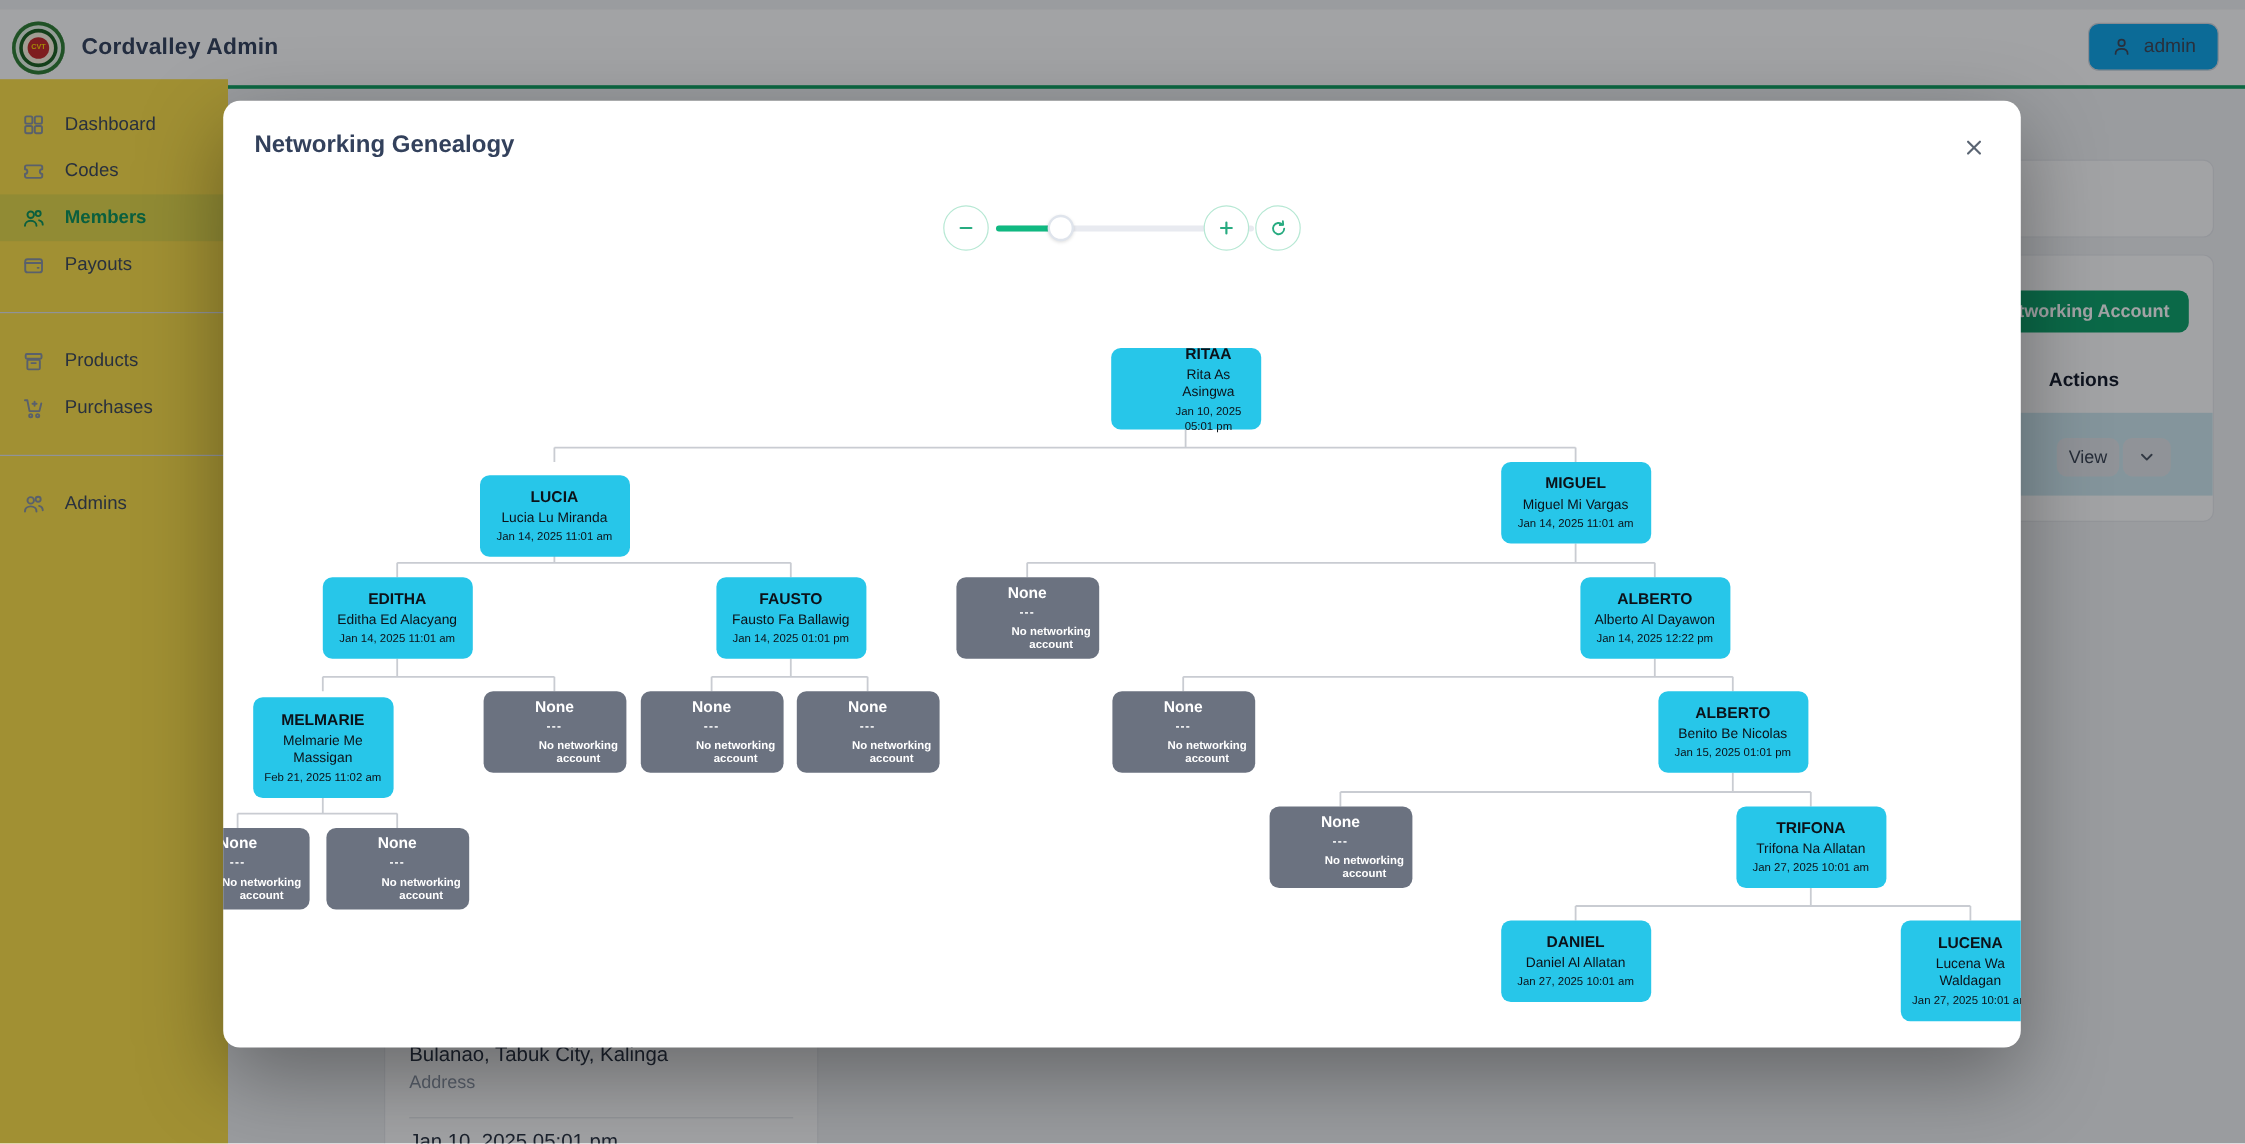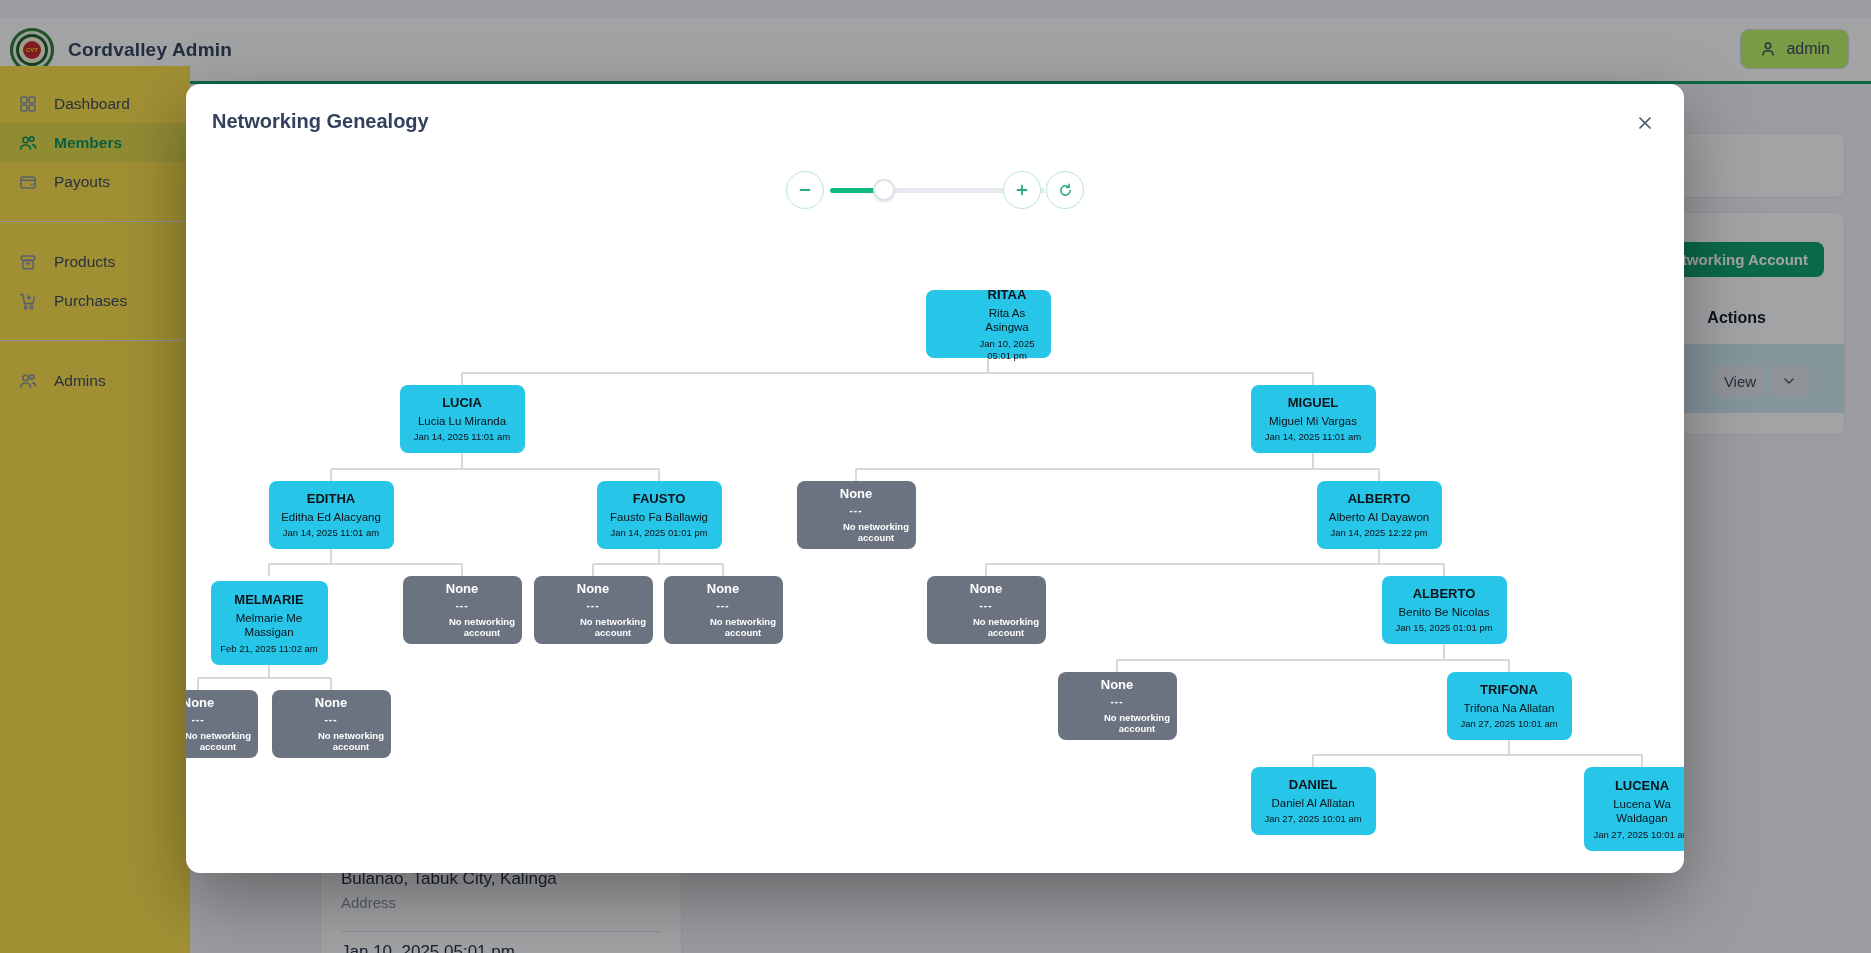--- a/index.html
+++ b/index.html
@@ -2,30 +2,30 @@
 <html><head>
 <meta charset="utf-8">
 <style>
   html,body{margin:0;padding:0;}
   body{
     width:1871px;height:953px;position:relative;overflow:hidden;
     font-family:"Liberation Sans",sans-serif;background:#f3f4f6;
     -webkit-font-smoothing:antialiased;
   }
   
-  .header{position:absolute;left:0;top:18px;width:100%;height:63px;background:#fff;
+  .header{position:absolute;left:0;top:8px;width:100%;height:63px;background:#fff;
     border-bottom:3px solid #0da05f;display:flex;align-items:center;z-index:1;}
   .logo{width:44px;height:44px;border-radius:50%;margin-left:10px;background:#1b5e20;
     display:flex;align-items:center;justify-content:center;box-shadow:inset 0 0 0 3px #2e7d32, inset 0 0 0 6px #e8f5e9;}
   .logo-inner{width:26px;height:26px;border-radius:50%;background:#fdf6e3;display:flex;align-items:center;justify-content:center;}
   .logo-core{width:18px;height:18px;border-radius:50%;background:#c62828;color:#ffd600;
     font-size:6px;font-weight:bold;display:flex;align-items:center;justify-content:center;}
   .app-title{margin-left:14px;font-size:19px;font-weight:700;color:#33415c;letter-spacing:.2px;}
   .user-btn{position:absolute;right:22px;top:11px;height:40px;padding:0 18px;display:flex;align-items:center;gap:9px;
-    border:1px solid #d5d9e0;border-radius:9px;background:#bef264;color:#3b4657;font-size:16px;cursor:pointer;}
+    border:1px solid #d5d9e0;border-radius:9px;background:#0ea5e9;color:#3b4657;font-size:16px;cursor:pointer;}
   
   .sidebar{position:absolute;left:0;top:66px;bottom:0;width:190px;background:#fde047;padding-top:18px;z-index:1;}
   .side-item{height:39px;display:flex;align-items:center;gap:16px;padding-left:18px;margin:0 0;color:#3d4759;
     font-size:15.5px;cursor:pointer;}
   .side-item svg{flex:0 0 auto;stroke:#8a94a3;}
   .side-item.active{background:rgba(13,160,95,.10);color:#0b9159;font-weight:600;}
   .side-item.active svg{stroke:#0b9159;}
   .side-divider{height:1px;background:#e3e6ea;margin:20px 0 20px 0;}
   
   .bg-card{position:absolute;background:#fff;border:1px solid #e8eaee;border-radius:9px;z-index:1;}
@@ -97,20 +97,26 @@
 <div class="sidebar">
     <div class="side-item">
       <svg width="20" height="20" viewBox="0 0 20 20" fill="none" stroke-width="1.6" stroke-linecap="round" stroke-linejoin="round">
         <rect x="3" y="3" width="6" height="6" rx="1.4"></rect>
         <rect x="11" y="3" width="6" height="6" rx="1.4"></rect>
         <rect x="3" y="11" width="6" height="6" rx="1.4"></rect>
         <rect x="11" y="11" width="6" height="6" rx="1.4"></rect>
       </svg>
       <span>Dashboard</span>
     </div>
+    <div class="side-item">
+      <svg width="20" height="20" viewBox="0 0 20 20" fill="none" stroke-width="1.6" stroke-linecap="round" stroke-linejoin="round">
+        <path d="M2.8 8V6.3c0-.8.7-1.5 1.5-1.5h11.4c.8 0 1.5.7 1.5 1.5V8a2 2 0 0 0 0 4v1.7c0 .8-.7 1.5-1.5 1.5H4.3c-.8 0-1.5-.7-1.5-1.5V12a2 2 0 0 0 0-4z"></path>
+      </svg>
+      <span>Codes</span>
+    </div>
     <div class="side-item active">
       <svg width="20" height="20" viewBox="0 0 20 20" fill="none" stroke-width="1.6" stroke-linecap="round" stroke-linejoin="round">
         <circle cx="7.6" cy="7" r="2.7"></circle>
         <path d="M2.8 16.2c0-2.6 2.1-4.2 4.8-4.2s4.8 1.6 4.8 4.2"></path>
         <circle cx="13.8" cy="6" r="2.1"></circle>
         <path d="M14.6 11.6c1.9.4 3 1.8 3 3.6"></path>
       </svg>
       <span>Members</span>
     </div>
     <div class="side-item">
@@ -214,21 +220,21 @@
         <path d="M1193 465 V480 M800 480 H1258 M800 480 V492 M1258 480 V492"></path>
         <path d="M83 576 V594 M12 594 H145 M12 594 V606 M145 594 V606"></path>
         <path d="M1258 560 V576 M931 576 H1323 M931 576 V588 M1323 576 V588"></path>
         <path d="M1323 656 V671 M1127 671 H1456 M1127 671 V683 M1456 671 V683"></path>
       </svg>
       <div class="gnode member" style="left: 739.5px; top: 206px; width: 125px; height: 68px; padding-left: 44px;">
         <div class="gt">RITAA</div>
         <div class="gn">Rita As Asingwa</div>
         <div class="gd">Jan 10, 2025 05:01 pm</div>
       </div>
-      <div class="gnode member" style="left: 213.5px; top: 301px; width: 125px; height: 68px;">
+      <div class="gnode member" style="left: 213.5px; top: 312px; width: 125px; height: 68px;">
         <div class="gt">LUCIA</div>
         <div class="gn">Lucia Lu Miranda</div>
         <div class="gd">Jan 14, 2025 11:01 am</div>
       </div>
       <div class="gnode member" style="left: 1064.5px; top: 301px; width: 125px; height: 68px;">
         <div class="gt">MIGUEL</div>
         <div class="gn">Miguel Mi Vargas</div>
         <div class="gd">Jan 14, 2025 11:01 am</div>
       </div>
       <div class="gnode member" style="left: 82.5px; top: 397px; width: 125px; height: 68px;">

